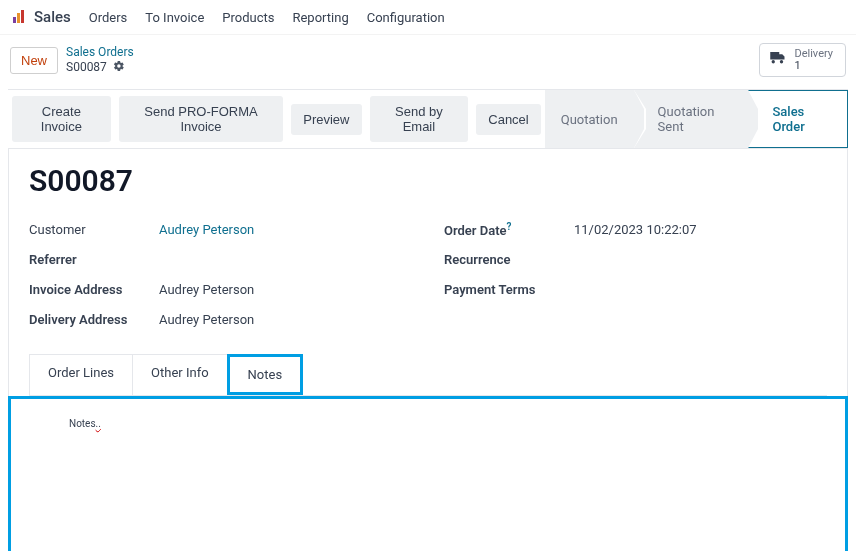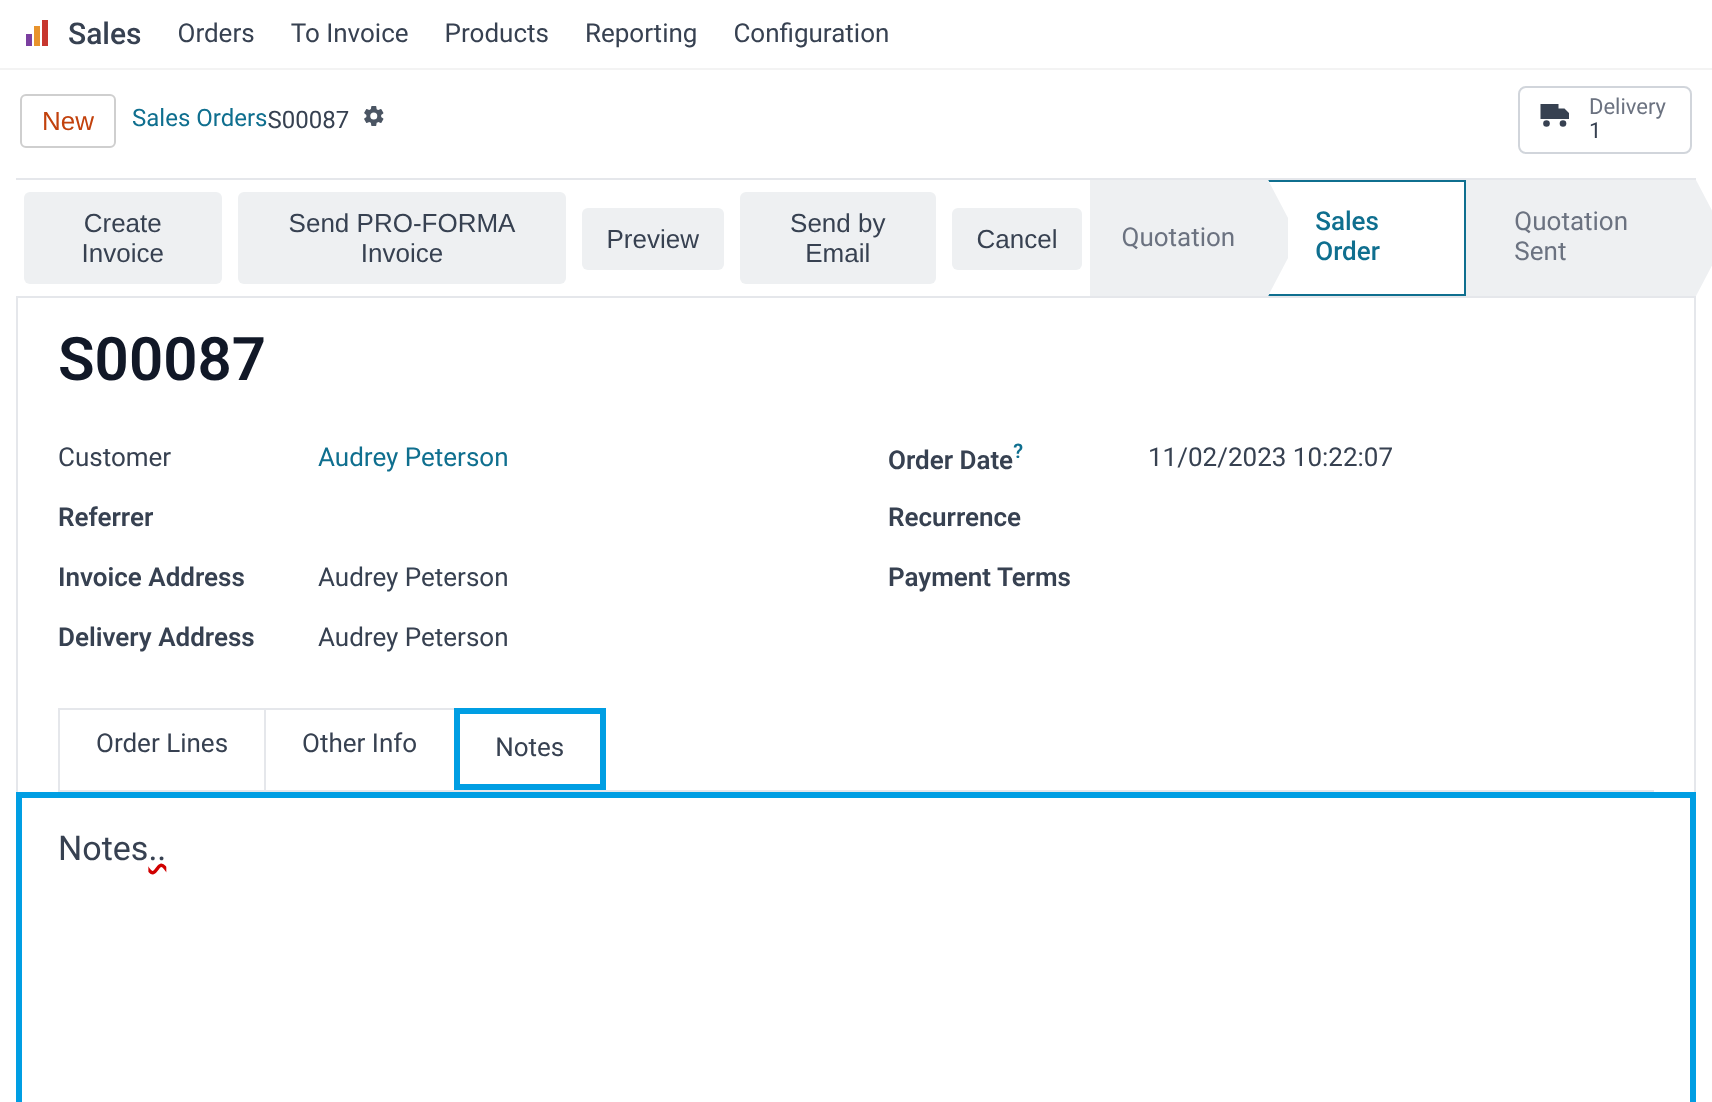--- a/index.html
+++ b/index.html
@@ -53,21 +53,21 @@
     border: 1px solid #cfcfcf;
     background: #fff;
     padding: 5px 10px;
     font-size: 13px;
     border-radius: 3px;
     cursor: pointer;
     color: #c2410c;
   }
   .breadcrumb {
     display: flex;
-    flex-direction: row;
+    flex-direction: column;
     gap: 0;
     line-height: 1.2;
     font-size: 12px;
   }
   .breadcrumb .bc-parent { color: #0f6f8f; cursor: pointer; }
   .breadcrumb .bc-current { color: #374151; display:flex; align-items:center; gap:6px; }
   .gear { font-size: 12px; color: #4b5563; cursor: pointer; }
 
   .stat-btn {
     border: 1px solid #d1d5db;
@@ -211,21 +211,22 @@
 
   
   .notes-panel {
     border: 3px solid #009ee3;
     min-height: 168px;
     padding: 16px 18px;
     margin: 0;
     color: #374151;
   }
   .notes-text {
-    font-size: 17px;
+    font-size: 10px;
+    margin-left: 40px;
   }
   .notes-text .squiggle {
     text-decoration: underline wavy #d00000;
     text-decoration-skip-ink: none;
   }
 </style>
 </head>
 <body>
 
 <div class="navbar">
@@ -279,22 +280,22 @@
 <div class="statusrow">
   <div class="actions">
     <button>Create Invoice</button>
     <button>Send PRO-FORMA Invoice</button>
     <button>Preview</button>
     <button>Send by Email</button>
     <button>Cancel</button>
   </div>
   <div class="stage-bar">
     <div class="stage">Quotation</div>
+    <div class="stage">Quotation Sent</div>
     <div class="stage active">Sales Order</div>
-    <div class="stage">Quotation Sent</div>
   </div>
 </div>
 
 <div class="sheet">
   <h1>S00087</h1>
 
   <div class="form-grid">
     <div class="form-col">
       <div class="form-row">
         <span class="label" style="font-weight:400;">Customer</span>

